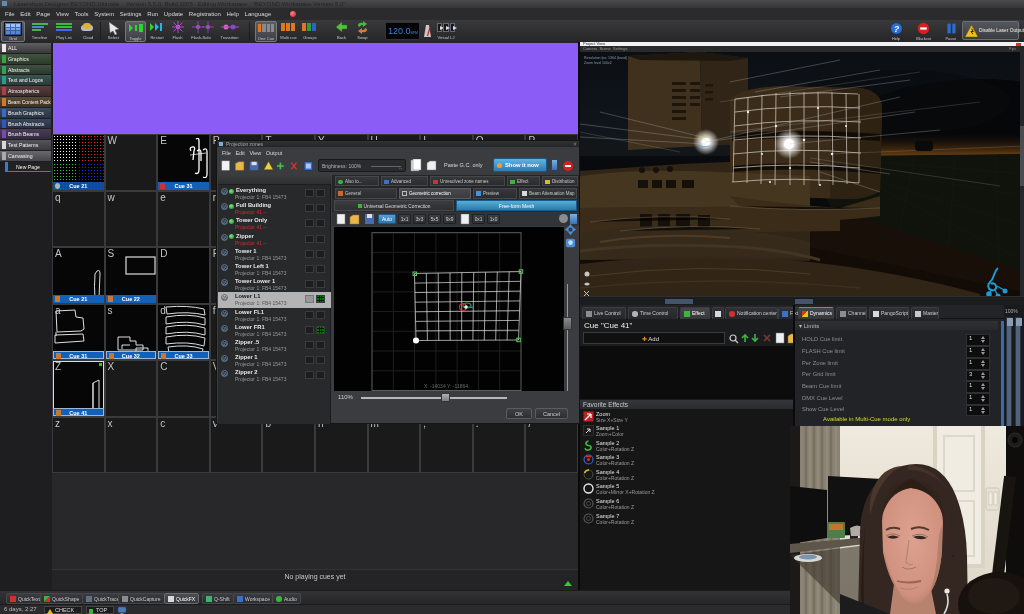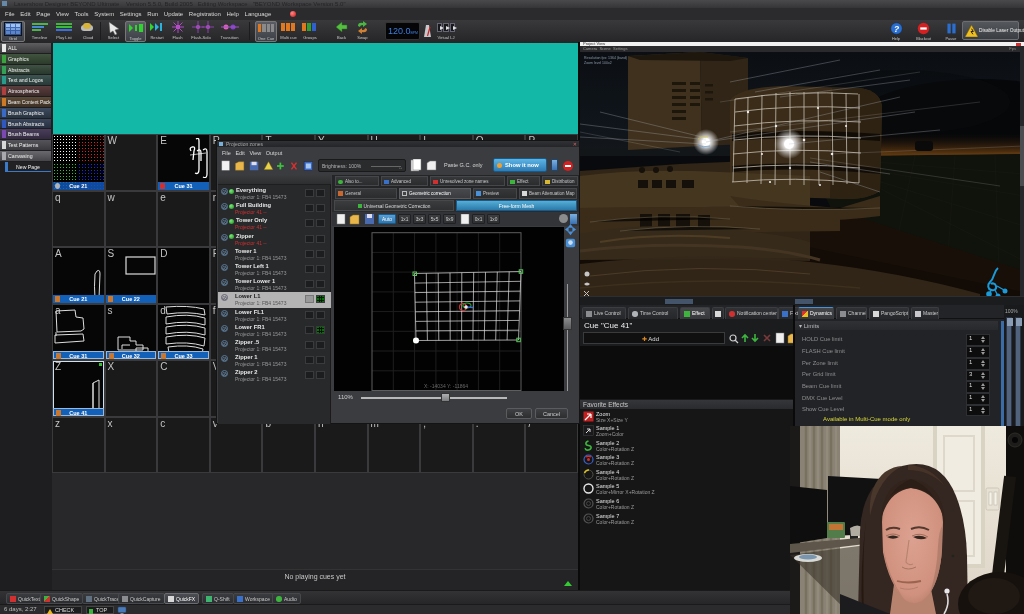--- a/index.html
+++ b/index.html
@@ -1,17 +1,17 @@
 <!DOCTYPE html>
 <html><head>
 <meta charset="utf-8">
 <style>
   html,body{margin:0;padding:0;background:#101012;}
   *{box-sizing:border-box;font-family:"Liberation Sans",sans-serif;}
-  #app{position:relative;width:1024px;height:614px;overflow:hidden;background:#14b8a6;}
+  #app{position:relative;width:1024px;height:614px;overflow:hidden;background:#8b5cf6;}
   .abs{position:absolute;}
   .txt{white-space:nowrap;}
 </style>
 </head>
 <body>
 <div id="app">
 
 <div class="abs" style="left:0;top:0;width:1024px;height:8px;background:linear-gradient(#4a4a4c,#353537);color:#1f1f1f;font-size:6px;line-height:8px;overflow:hidden;">
 <span style="margin-left:14px;color:#252527;">Lasershow Designer BEYOND Ultimate&nbsp;&nbsp;&nbsp;&nbsp;Version 5.5.0, Build 2005&nbsp;&nbsp;&nbsp;Editing Workspace&nbsp;&nbsp;&nbsp;"BEYOND Workspace Version 5.0"</span>
 <span class="abs" style="left:2px;top:1px;width:5px;height:5px;background:#6688aa;"></span>

